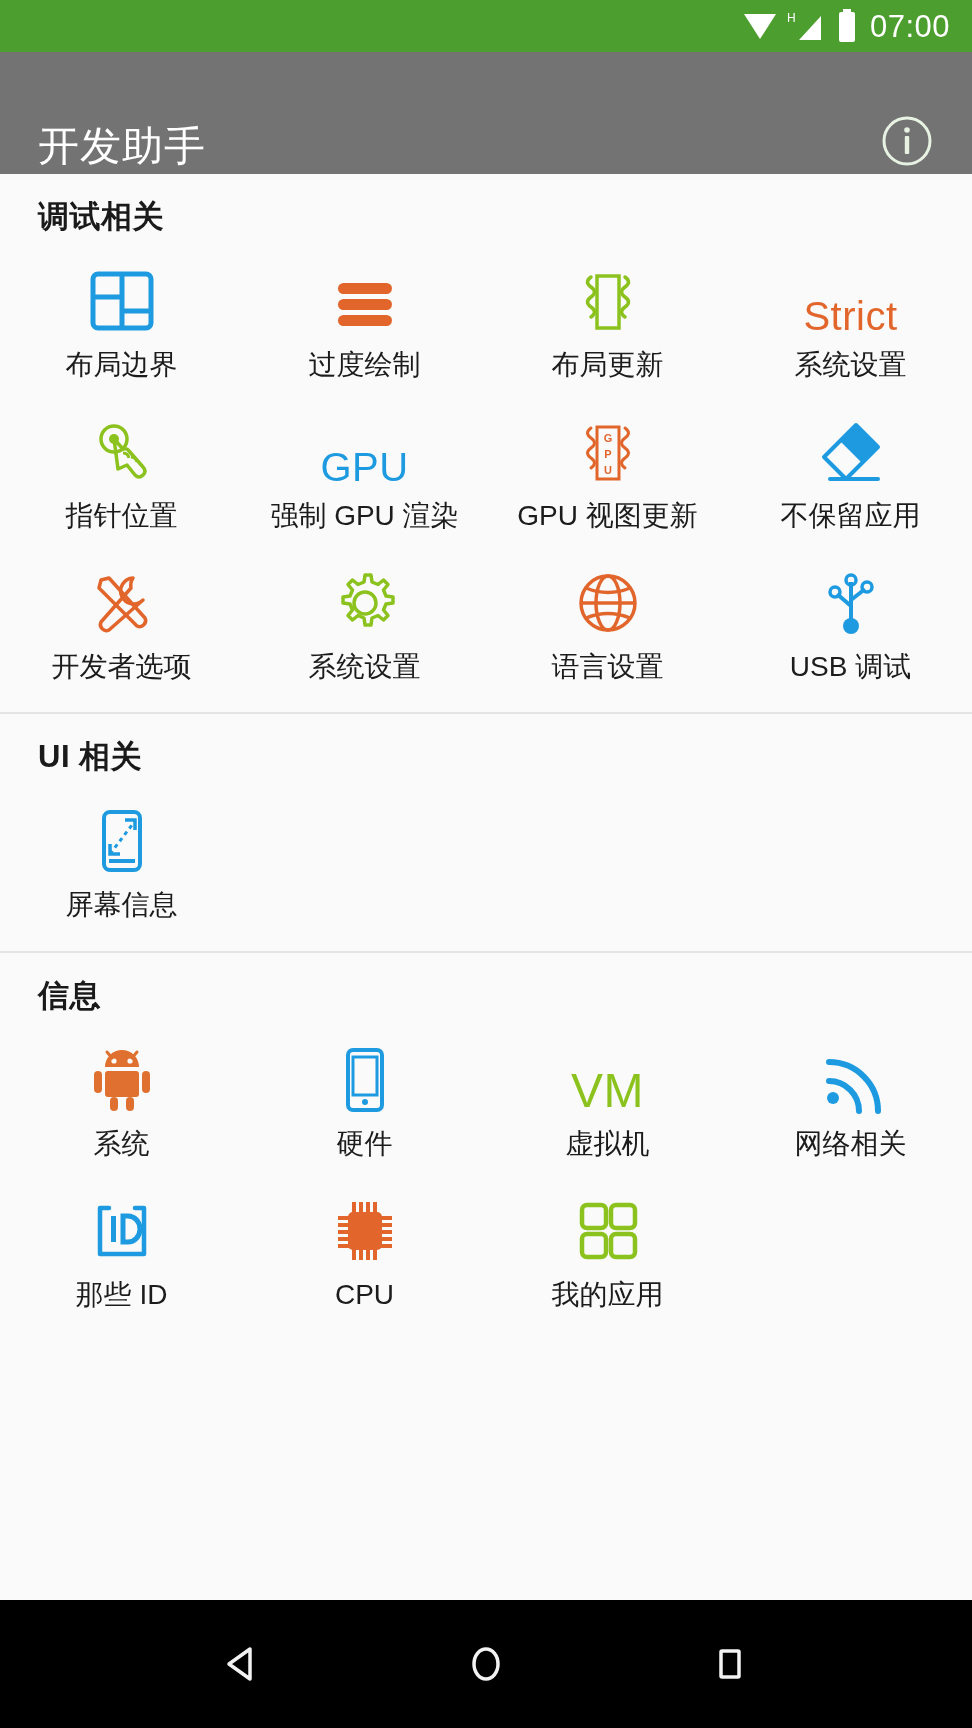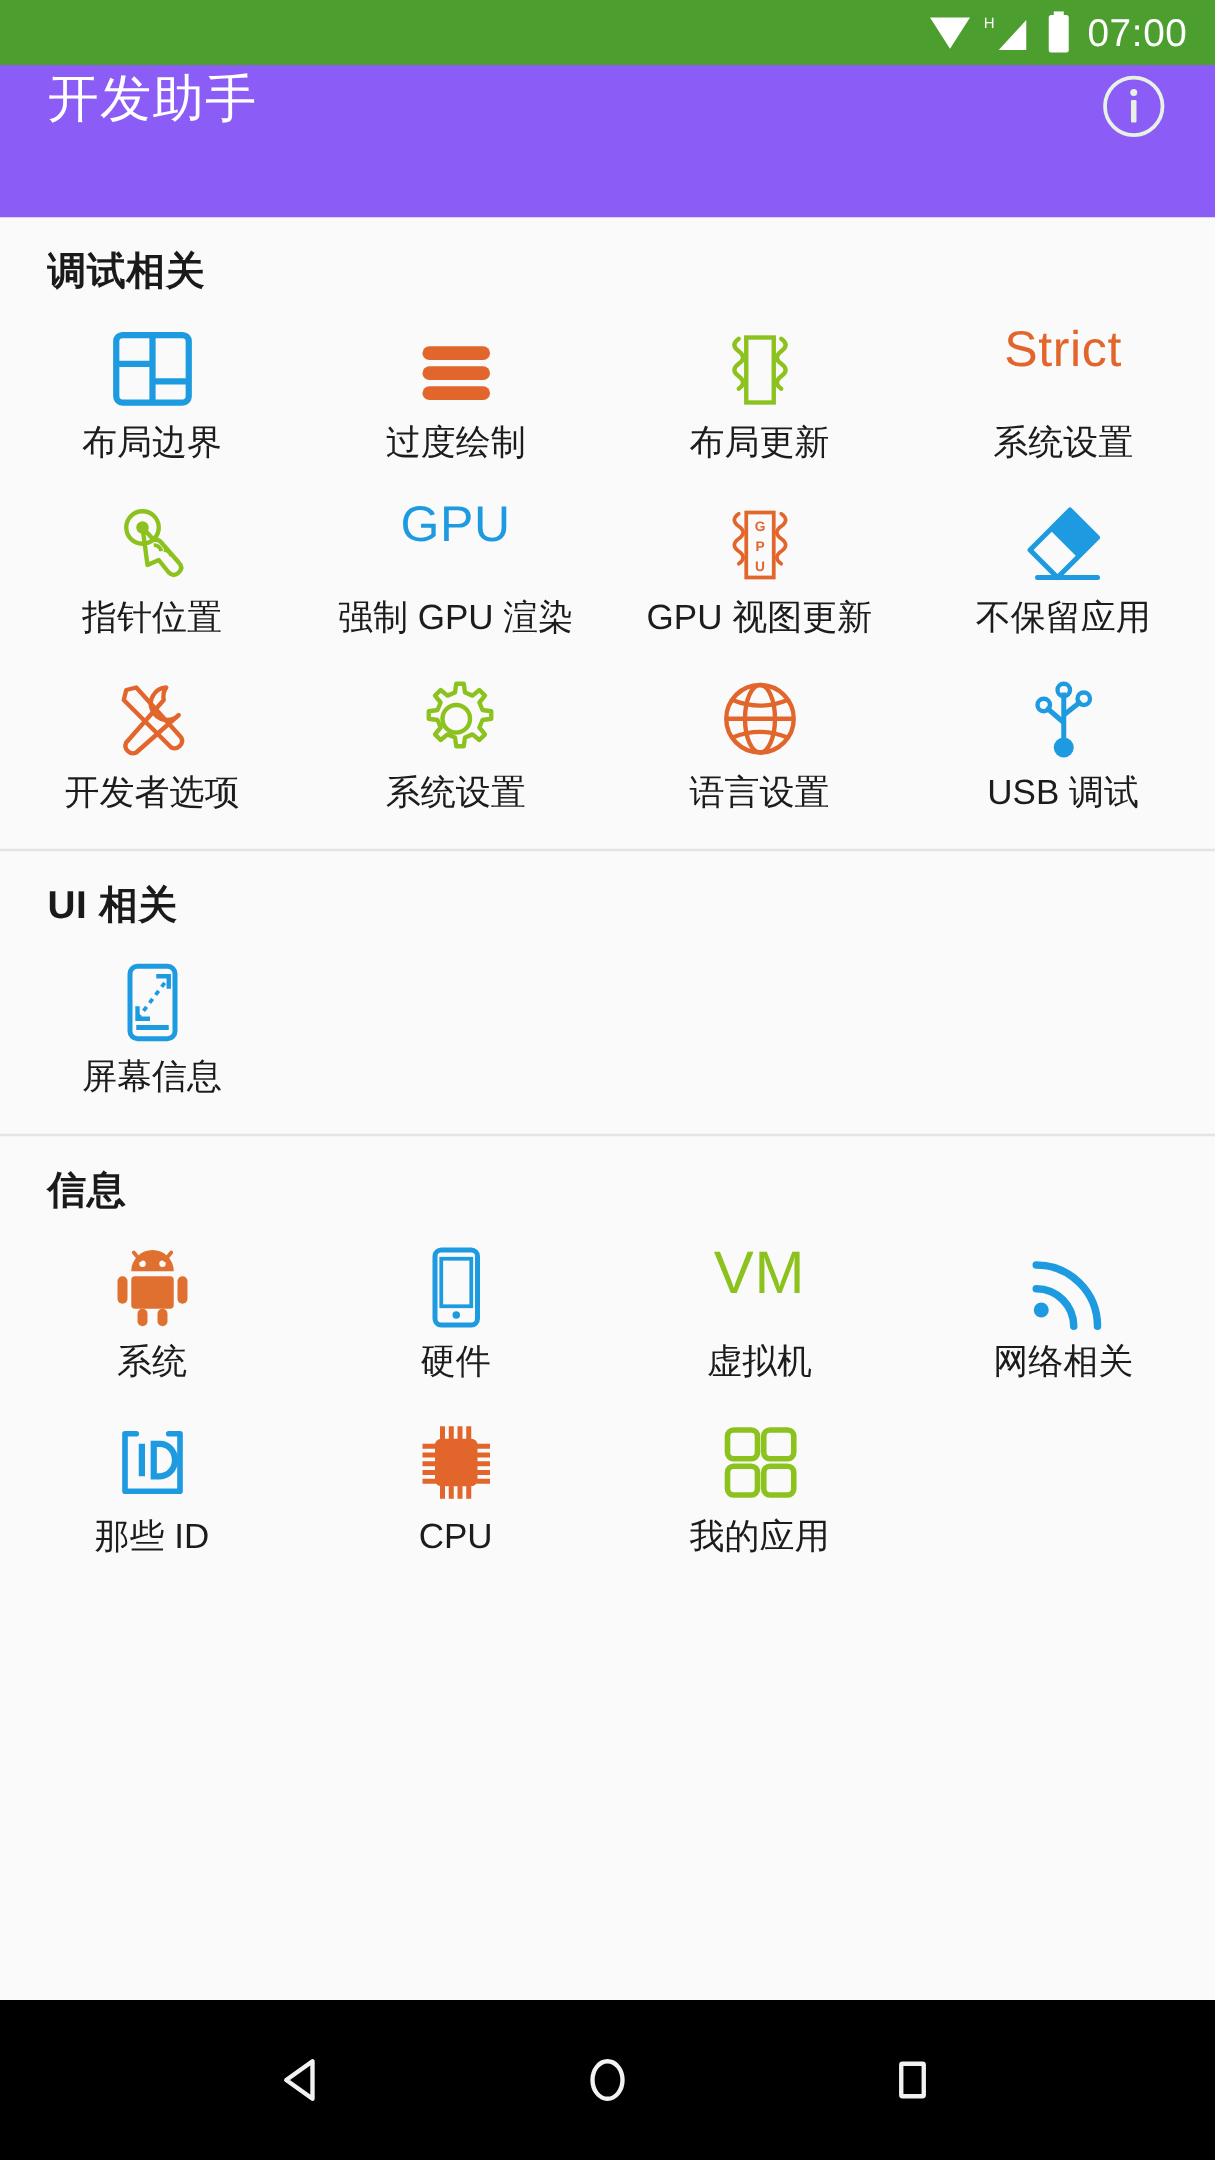--- a/index.html
+++ b/index.html
@@ -16,22 +16,22 @@
     height: 52px; background: #4c9f2f; flex: 0 0 52px;
     display: flex; align-items: center; justify-content: flex-end;
     padding-right: 22px; color: #fff;
   }
   .sb-icons { display: flex; align-items: center; gap: 9px; }
   .sb-time { font-size: 31px; font-weight: 400; letter-spacing: .5px; margin-left: 12px; line-height: 1; }
   .sb-ico { display: block; }
 
   
   .appbar {
-    flex: 0 0 122px; height: 122px; background: #8b5cf6;
-    display: flex; align-items: flex-start; justify-content: space-between;
+    flex: 0 0 122px; height: 122px; background: #737373;
+    display: flex; align-items: flex-end; justify-content: space-between;
     padding: 0 32px 0 38px;
   }
   .appbar-title { color: #fff; font-size: 41px; font-weight: 400; letter-spacing: 1px; }
   .appbar-action { width: 66px; height: 66px; display: flex; align-items: center; justify-content: center; cursor: pointer; }
 
   
   .content { flex: 1 1 auto; background: #fafafa; overflow: hidden; }
   .section { padding-bottom: 16px; }
   .section + .section { border-top: 2px solid #e4e4e4; }
   .section-title {
@@ -39,24 +39,24 @@
     padding: 22px 0 6px 38px; letter-spacing: .5px;
   }
   .grid { display: flex; flex-wrap: wrap; }
   .cell {
     width: 25%; display: flex; flex-direction: column;
     align-items: center; justify-content: flex-start;
     padding: 16px 2px 14px 2px; cursor: pointer;
   }
   .cell-icon {
     height: 76px; width: 100%; display: flex;
-    align-items: flex-start; justify-content: center;
+    align-items: flex-end; justify-content: center;
   }
   .cell-label {
-    margin-top: 3px; font-size: 28px; color: #1c1c1c;
+    margin-top: 14px; font-size: 28px; color: #1c1c1c;
     text-align: center; line-height: 1.1; white-space: nowrap;
   }
   .txt-icon { font-size: 40px; font-weight: 400; line-height: 1; letter-spacing: .5px; }
 
   
   .navbar {
     flex: 0 0 128px; height: 128px; background: #000;
     display: flex; align-items: center; justify-content: space-around;
     padding: 0 120px;
   }

